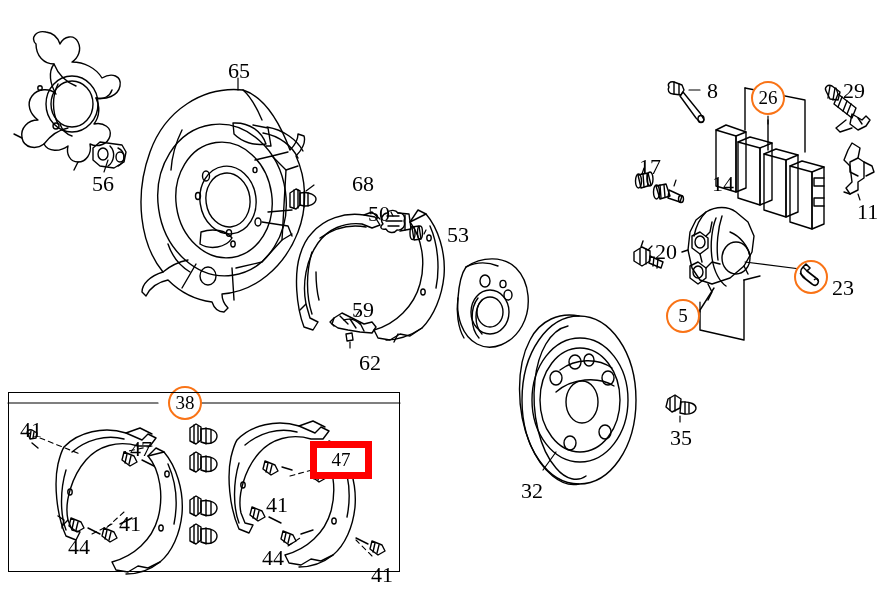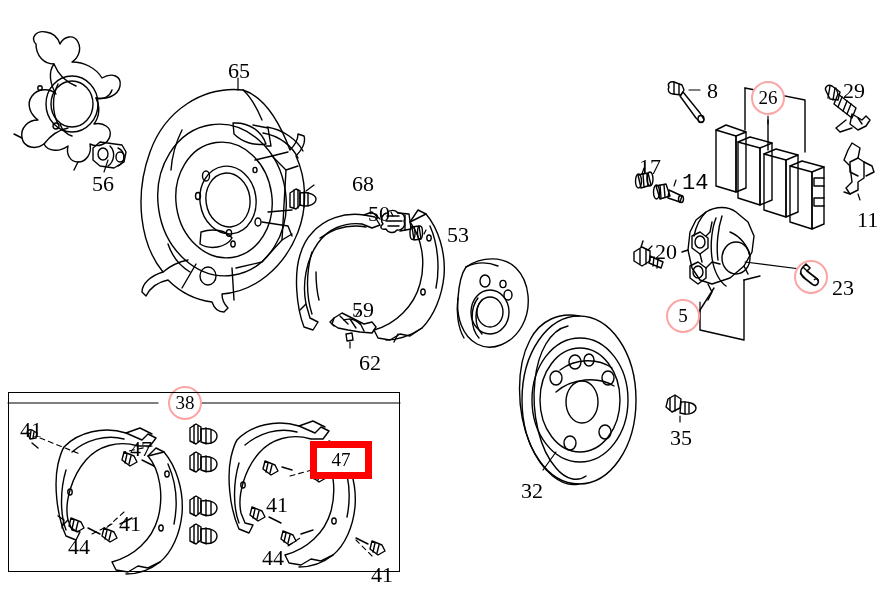--- a/index.html
+++ b/index.html
@@ -1,21 +1,21 @@
 <!DOCTYPE html>
 <html><head>
 <meta charset="utf-8">
 <style>
   html,body{margin:0;padding:0;background:#ffffff;}
   body{font-family:"Liberation Serif",serif;}
   #sheet{position:relative;width:886px;height:589px;background:#ffffff;overflow:hidden;}
   #sheet svg{position:absolute;left:0;top:0;}
   .lbl{position:absolute;font-family:"Liberation Serif",serif;font-size:22px;color:#000;
        line-height:1;white-space:nowrap;user-select:none;}
-  .callout{position:absolute;width:34px;height:34px;border:2px solid #fca5a5;border-radius:50%;
+  .callout{position:absolute;width:34px;height:34px;border:2px solid #f97316;border-radius:50%;
            background:#fff;display:flex;align-items:center;justify-content:center;
            font-family:"Liberation Serif",serif;font-size:19px;color:#000;box-sizing:border-box;}
   .hl{position:absolute;box-sizing:border-box;border:7px solid #ff0000;background:transparent;}
   .hl-txt{position:absolute;font-family:"Liberation Serif",serif;font-size:19px;color:#000;
           display:flex;align-items:center;justify-content:center;}
   .grpbox{position:absolute;border:1.6px solid #000;box-sizing:border-box;background:transparent;}
 </style>
 </head>
 <body>
 
@@ -452,22 +452,22 @@
   <div class="lbl" style="left:308px;top:173px;margin-left:44px;">68</div>
   <div class="lbl" style="left:368px;top:203px;">50</div>
   <div class="lbl" style="left:419px;top:224px;padding-left:28px;">53</div>
   <div class="lbl" style="left:352px;top:299px;font-family:Liberation Serif, serif;">59</div>
   <div class="lbl" style="left:359px;top:352px;">62</div>
   <div class="lbl" style="left:521px;top:480px;">32</div>
   <div class="lbl" style="left:670px;top:427px;">35</div>
   <div class="lbl" style="left:707px;top:80px;">8</div>
   <div class="lbl" style="left:843px;top:80px;">29</div>
   <div class="lbl" style="left:639px;top:156px;">17</div>
-  <div class="lbl" style="left:682px;top:173px;font-family:Liberation Mono, monospace;">14</div>
-  <div class="lbl" style="left:857px;top:201px;margin-top:8px;">11</div>
+  <div class="lbl" style="left:712px;top:173px;">14</div>
+  <div class="lbl" style="left:857px;top:201px;">11</div>
   <div class="lbl" style="left:655px;top:241px;">20</div>
   <div class="lbl" style="left:832px;top:277px;">23</div>
 
   <div class="lbl" style="left:20px;top:419px;">41</div>
   <div class="lbl" style="left:130px;top:438px;">47</div>
   <div class="lbl" style="left:119px;top:513px;">41</div>
   <div class="lbl" style="left:68px;top:536px;">44</div>
   <div class="lbl" style="left:266px;top:494px;">41</div>
   <div class="lbl" style="left:262px;top:547px;">44</div>
   <div class="lbl" style="left:371px;top:564px;">41</div>

